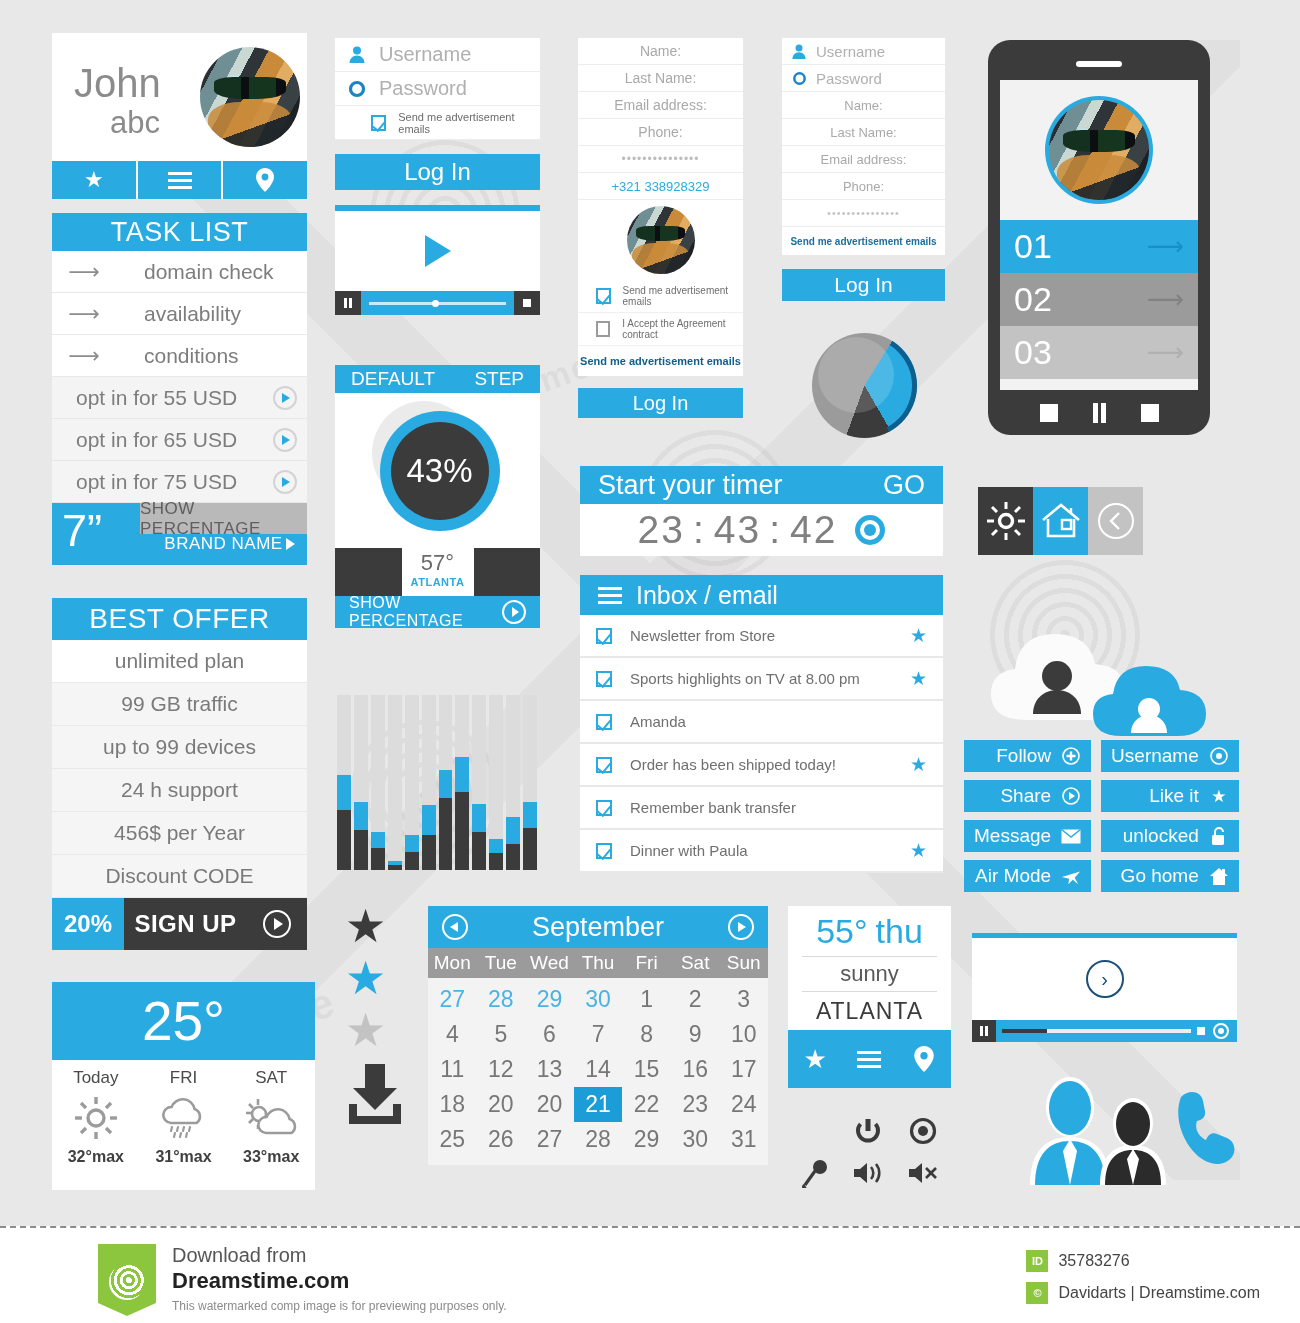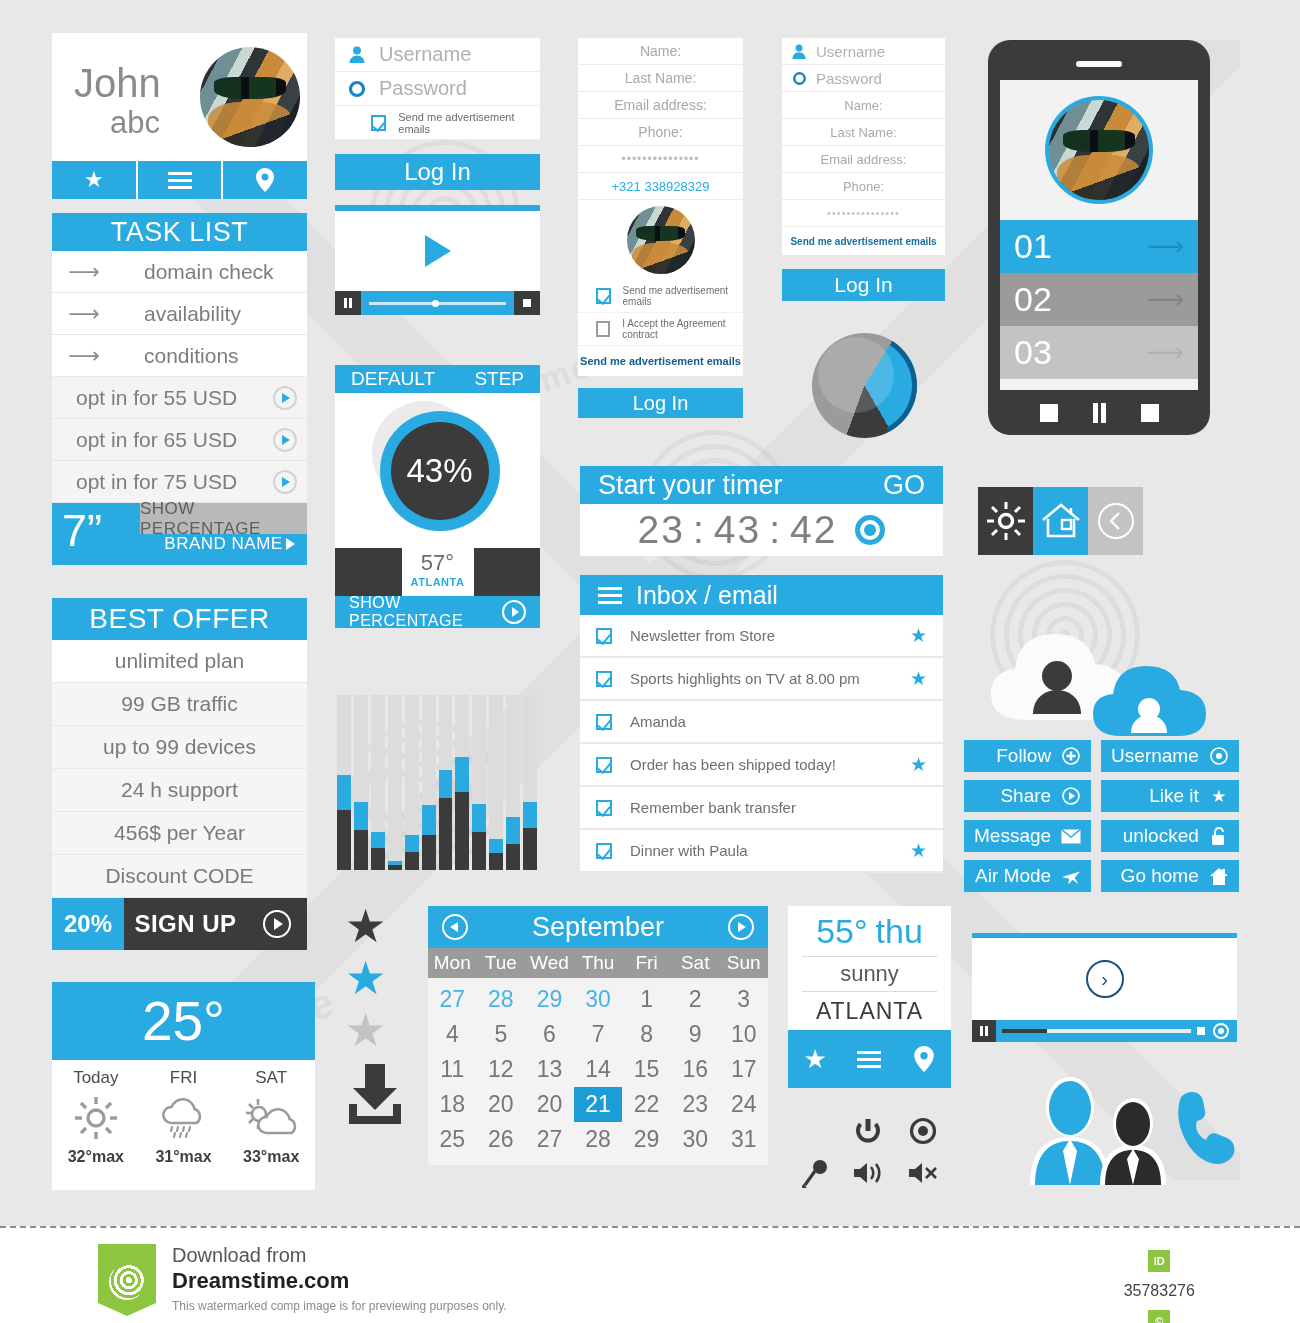--- a/index.html
+++ b/index.html
@@ -276,21 +276,21 @@
   #footer .left { position:absolute; left:50px; top:16px; display:flex; gap:16px;margin-left:48px; }
   .ds-badge { width:58px;height:72px; background:#8cc63f; position:relative;
               clip-path: polygon(0 0, 100% 0, 100% 82%, 50% 100%, 0 82%); display:flex;align-items:center;justify-content:flex-start;
               padding-top:4px; justify-content:center; }
   .ds-spiral { width:36px;height:36px;border-radius:50%;
      background: repeating-radial-gradient(circle at 55% 45%, #fff 0 3px, #8cc63f 3px 6px); }
   #footer .dl1 { color:#555; font-size:20px; }
   #footer .dl2 { color:#222; font-size:22px; font-weight:bold; margin-top:1px;}
   #footer .dl3 { color:#8b8b8b; font-size:12px; margin-top:5px;}
   #footer .right { position:absolute; right:40px; top:22px; }
-  #footer .rrow { display:flex; align-items:center; gap:10px; margin-bottom:10px;flex-direction:column; }
+  #footer .rrow { display:flex; align-items:center; gap:10px; margin-bottom:10px; }
   .gsq { width:22px;height:22px;background:#8cc63f;color:#fff;font-size:11px;font-weight:bold;
          display:flex;align-items:center;justify-content:center; }
   #footer .rtxt { color:#444; font-size:16px; }
 </style>
 </head>
 <body>
 
 <div class="stage">
 
   <div class="wm wm-spiral" style="left:130px;top:370px;"></div>

